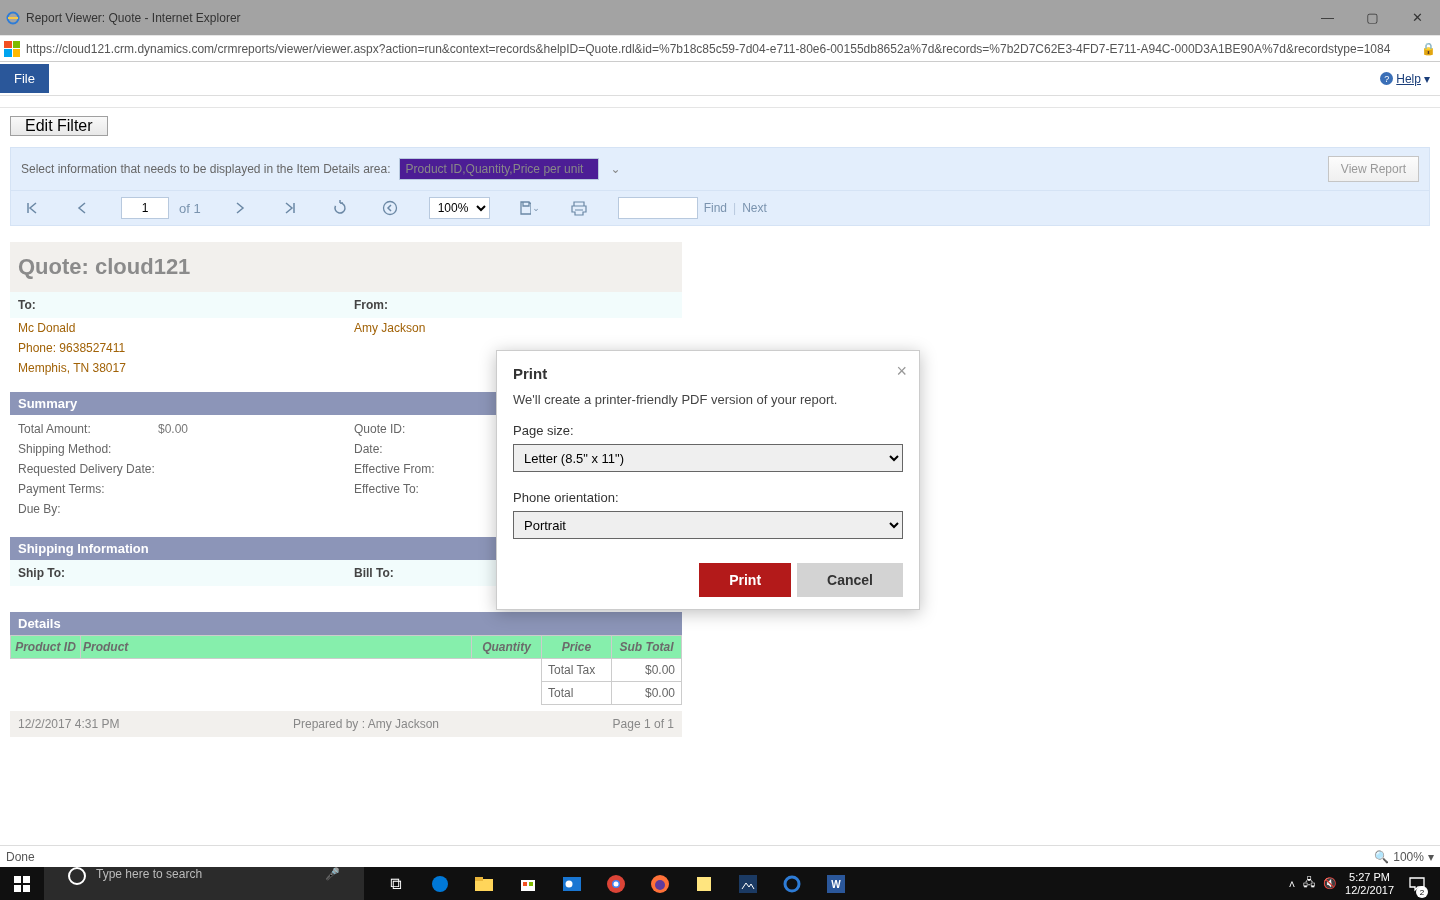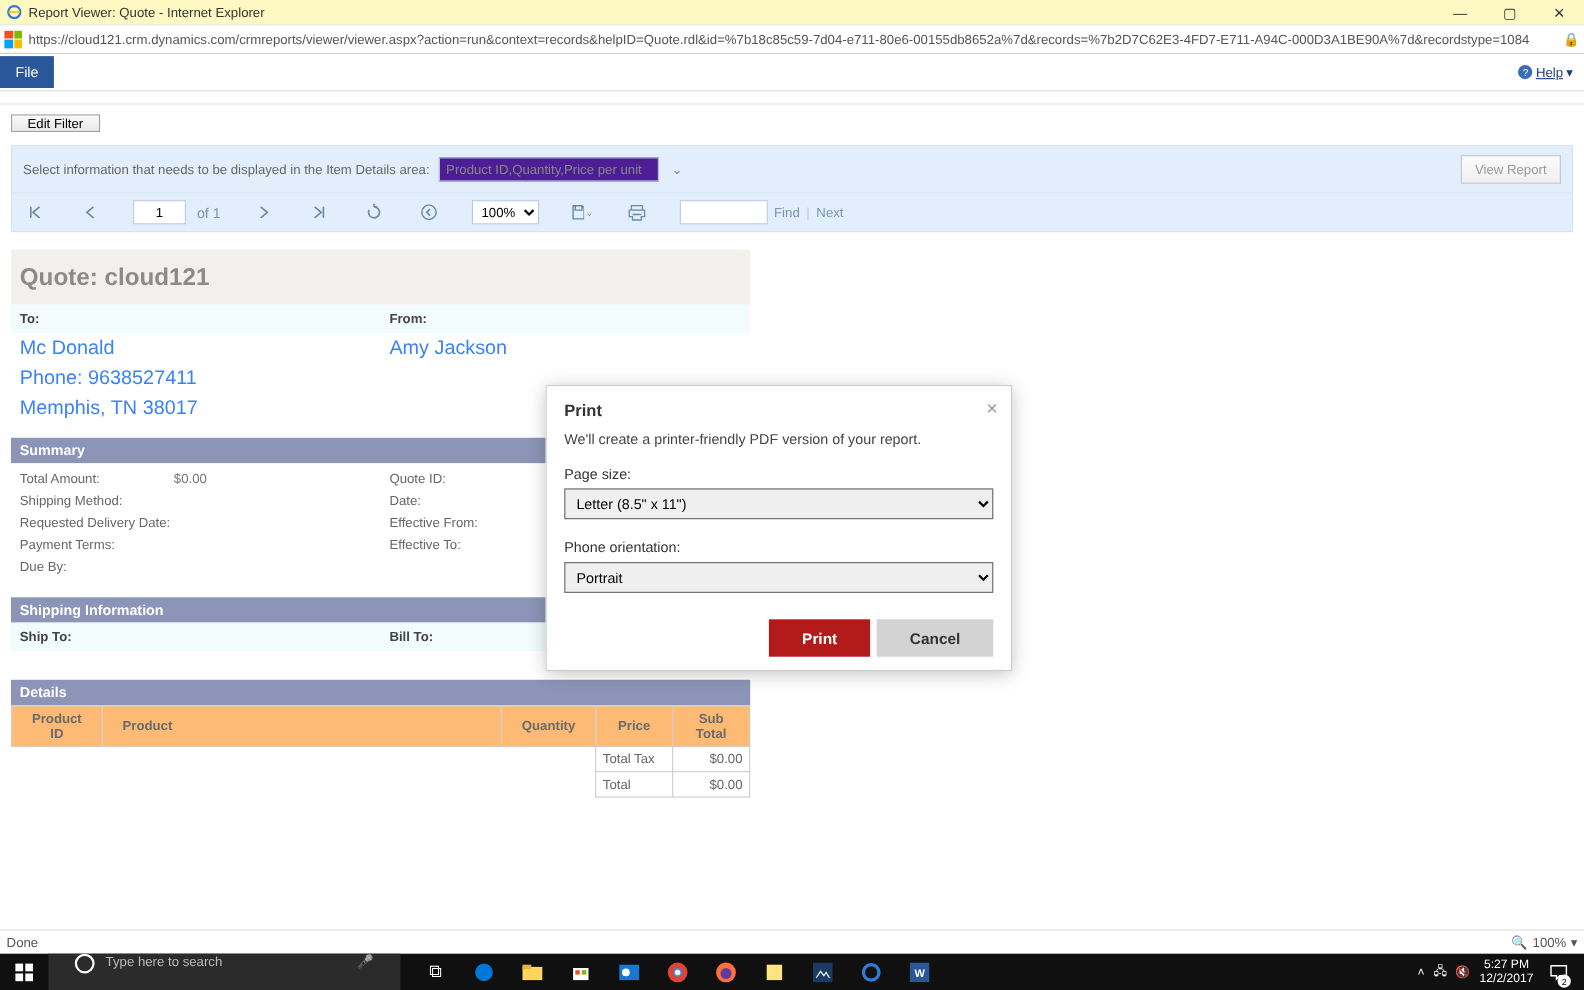--- a/index.html
+++ b/index.html
@@ -1,19 +1,19 @@
 <!DOCTYPE html>
 <html><head>
 <meta charset="utf-8">
 <style>
 * { margin: 0; padding: 0; box-sizing: border-box; font-family: "Segoe UI", Tahoma, sans-serif; }
 html, body { width: 1440px; height: 900px; overflow: hidden; background: #fff; }
 
 
-.titlebar { height: 23px; background: #fef9c3; display: flex; align-items: center; font-size: 12px; color: #333; border-bottom: 1px solid #e6e6e6; }
+.titlebar { height: 36px; background: #a3a3a3; display: flex; align-items: center; font-size: 12px; color: #333; border-bottom: 1px solid #e6e6e6; }
 .titlebar .ie-icon { width: 16px; height: 16px; margin: 0 5px; display: inline-flex; align-items: center; justify-content: center; }
 .titlebar .wincontrols { margin-left: auto; display: flex; }
 .titlebar .wincontrols div { width: 45px; height: 22px; display: flex; align-items: center; justify-content: center; font-size: 13px; color: #333; }
 
 
 .addressbar { height: 26px; display: flex; align-items: center; border-bottom: 1px solid #ccc; padding: 0 4px; font-size: 12px; color: #555; }
 .addressbar .favicon { width: 16px; height: 16px; margin-right: 6px; display: grid; grid-template-columns: 1fr 1fr; grid-template-rows: 1fr 1fr; gap: 1px; }
 .addressbar .favicon span:nth-child(1){background:#f25022;} .addressbar .favicon span:nth-child(2){background:#7fba00;} .addressbar .favicon span:nth-child(3){background:#00a4ef;} .addressbar .favicon span:nth-child(4){background:#ffb900;}
 .addressbar .url { flex: 1; white-space: nowrap; overflow: hidden; }
 .addressbar .lock { margin-left: 8px; color: #888; }
@@ -21,21 +21,21 @@
 
 .menustrip { height: 34px; display: flex; align-items: center; border-bottom: 1px solid #ddd; }
 .file-tab { background: #2a579a; color: #fff; padding: 7px 14px; font-size: 13px; }
 .help-link { margin-left: auto; margin-right: 10px; font-size: 12px; color: #1a3e7a; display: flex; align-items: center; gap: 3px; }
 .help-link .qicon { width: 13px; height: 13px; border-radius: 50%; background: #3a6fb7; color: #fff; font-size: 9px; display: flex; align-items: center; justify-content: center; }
 
 .spacer-line { height: 12px; border-bottom: 1px solid #e5e5e5; }
 
 
 .filter-row { padding: 8px 10px; }
-.filter-row button { background: linear-gradient(#f9f9f9,#e8e8e8); border: 1px solid #a0a0a0; padding: 0 14px; font-size: 12px; }
+.filter-row button { background: linear-gradient(#f9f9f9,#e8e8e8); border: 1px solid #a0a0a0; padding: 0 14px; font-size: 16px; }
 
 
 .params-bar { background: #e3eefc; margin: 3px 10px 0 10px; padding: 8px 10px; display: flex; align-items: center; font-size: 12px; color: #666; border: 1px solid #d5e3f5; }
 .params-bar .label { margin-right: 8px; }
 .params-bar .combo { border: 1px solid #b8c9de; background: #4c1d95; padding: 3px 6px; width: 200px; color: #888; display: flex; align-items: center; }
 .params-bar .chev { margin-left: 12px; color: #888; }
 .params-bar .viewreport { margin-left: auto; background: linear-gradient(#fcfcfc,#efefef); border: 1px solid #c5c5c5; color: #999; padding: 5px 12px; font-size: 12px; }
 
 
 .rv-toolbar { background: #e3eefc; margin: 0 10px; padding: 6px 10px; display: flex; align-items: center; gap: 28px; border: 1px solid #d5e3f5; border-top: 0; font-size: 13px; color: #7a93ae; }
@@ -45,31 +45,31 @@
 .rv-toolbar .zoom select { border: 1px solid #b8c9de; background: #fff; height: 22px; font-size: 12px; padding: 0 4px; }
 .rv-toolbar .findgrp { display: flex; align-items: center; gap: 6px; font-size: 12px; }
 .rv-toolbar .findgrp input { width: 80px; height: 22px; border: 1px solid #b8c9de; }
 .rv-toolbar svg { stroke: #6b88a5; }
 
 
 .report { margin: 16px 10px; width: 672px; }
 .report-title { background: #f2f0ed; padding: 12px 8px; font-size: 22px; font-weight: 600; color: #8b8b8b; }
 .headerblock { background: #f2fcfc; display: flex; font-size: 12px; }
 .headerblock .col { flex: 1; padding: 6px 8px; font-weight: bold; color: #444; }
-.addr { display: flex; font-size: 18px; color: #3b82f6; }
+.addr { display: flex; font-size: 12px; color: #a16207; }
 .addr .col { flex: 1; padding: 3px 8px; }
 .section-bar { background: #8c95b8; color: #fff; font-weight: bold; font-size: 13px; padding: 4px 8px; margin-top: 14px; }
 .summary-grid { display: flex; font-size: 12px; color: #666; }
 .summary-grid .col { flex: 1; padding: 4px 8px; }
 .summary-grid .row { display: flex; padding: 3px 0; }
 .summary-grid .row .lbl { width: 140px; }
 .summary-grid .row .val { color: #777; }
 
 .details-table { width: 100%; border-collapse: collapse; font-size: 12px; color: #666; }
-.details-table th { background: #fdba74; border: 1px solid #ccc; padding: 4px 18px; font-weight: bold; color: #6b6b6b; }
+.details-table th { background: #86efac; border: 1px solid #ccc; padding: 4px 2px; font-weight: bold; color: #6b6b6b; font-style: italic; }
 .details-table td { border: 1px solid #ccc; padding: 4px 6px; text-align: right; }
 .details-table td.lbl { text-align: left; }
 .report-footer { background: #f2f0ed; display: flex; padding: 6px 8px; font-size: 12px; color: #888; margin-top: 6px; }
 .report-footer .mid { flex: 1; text-align: center; }
 
 
 .modal { position: absolute; left: 496px; top: 350px; width: 424px; background: #fff; border: 1px solid #ccc; box-shadow: 0 3px 16px rgba(0,0,0,0.25); padding: 14px 16px 12px 16px; }
 .modal .title { font-size: 15px; font-weight: 600; color: #333; margin-bottom: 10px; }
 .modal .close { position: absolute; right: 12px; top: 10px; color: #999; font-size: 18px; }
 .modal .desc { font-size: 13px; color: #444; margin-bottom: 16px; }
@@ -296,20 +296,25 @@
           <td>$0.00</td>
         </tr>
         <tr>
           <td colspan="3" style="border:none;"></td>
           <td class="lbl">Total</td>
           <td>$0.00</td>
         </tr>
       </tbody>
   </table>
 
+  <div class="report-footer">
+    <span>12/2/2017 4:31 PM</span>
+    <span class="mid">Prepared by : Amy Jackson</span>
+    <span>Page 1 of 1</span>
+  </div>
 </div>
 
 <div class="modal">
   <div class="close">×</div>
   <div class="title">Print</div>
   <div class="desc">We'll create a printer-friendly PDF version of your report.</div>
   <label>Page size:</label>
   <select><option>Letter (8.5" x 11")</option></select>
   <label>Phone orientation:</label>
   <select><option>Portrait</option></select>

